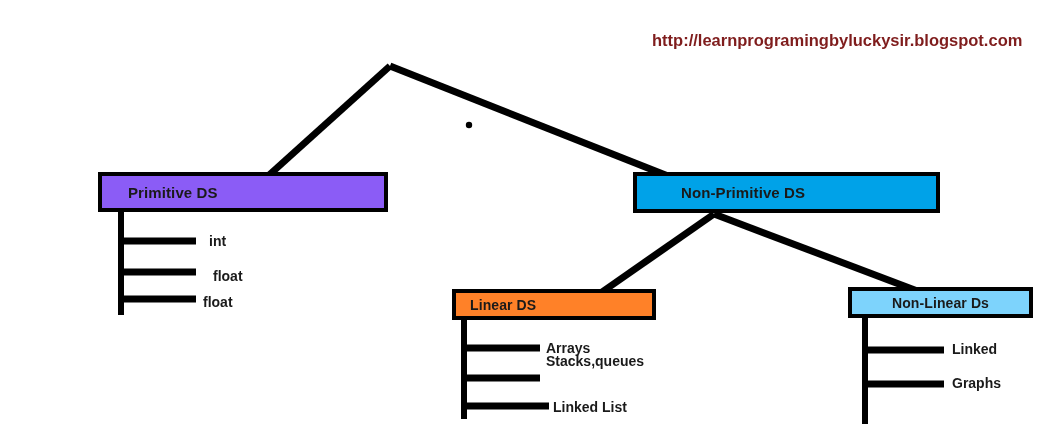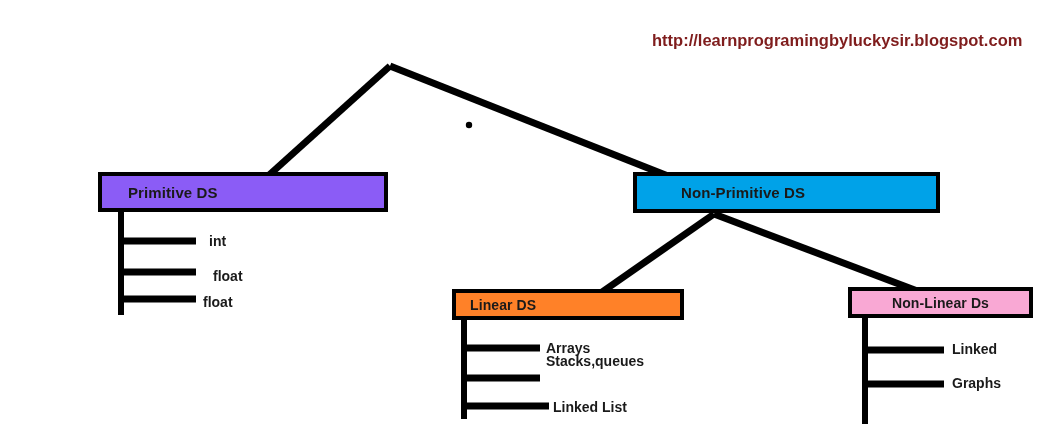--- a/index.html
+++ b/index.html
@@ -46,21 +46,21 @@
   }
   #node-primitive {
     left: 98px; top: 172px; width: 290px; height: 40px;
     font-size: 15px; padding-left: 26px;
   }
   #node-nonprimitive {
     left: 633px; top: 172px; width: 307px; height: 41px;
     font-size: 15px; padding-left: 44px;
   }
   #node-linear {
-    left: 452px; top: 289px; width: 232px; height: 31px;
+    left: 452px; top: 289px; width: 204px; height: 31px;
     font-size: 14px; padding-left: 14px;
   }
   #node-nonlinear {
     left: 848px; top: 287px; width: 185px; height: 31px;
     font-size: 14px;
   }
 
   .leaf-label {
     position: absolute;
     font-size: 14px;
@@ -123,21 +123,21 @@
   </div>
 
   <div class="node left" id="node-nonprimitive" style="background:#00A2E8;">
     <span class="node-label">Non-Primitive DS</span>
   </div>
 
   <div class="node left" id="node-linear" style="background:#FF8128;">
     <span class="node-label">Linear DS</span>
   </div>
 
-  <div class="node center" id="node-nonlinear" style="background:#f9a8d4;align-items:center;">
+  <div class="node center" id="node-nonlinear" style="background:#7dd3fc;align-items:center;">
     <span class="node-label">Non-Linear Ds</span>
   </div>
 
   <div class="leaf-label" style="left:209px; top:233px;">int</div>
   <div class="leaf-label" style="left:213px; top:268px;">float</div>
   <div class="leaf-label" style="left:203px; top:294px;">float</div>
 
   <div class="leaf-label" style="left:546px; top:340px;">Arrays</div>
   <div class="leaf-label" style="left:546px; top:353px;">Stacks,queues</div>
   <div class="leaf-label" style="left:540px; top:399px;padding-left:13px;">Linked List</div>

